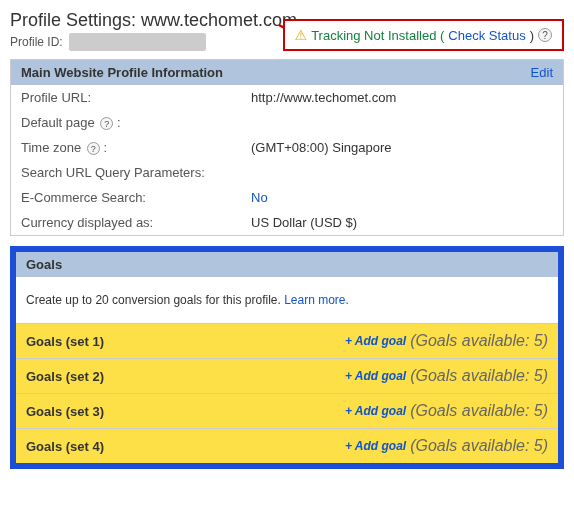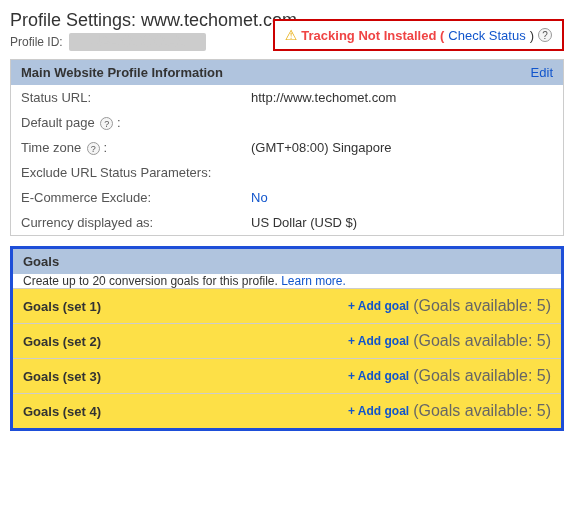--- a/index.html
+++ b/index.html
@@ -54,22 +54,22 @@
       margin-right: 0;
       position: relative;
     }
 
     .tracking-warning-icon {
       color: #e6a800;
       font-size: 14px;
     }
 
     .tracking-text {
-      color: #ef4444;
-      font-weight: bold;
+      color: #15803d;
+      font-weight: normal;
     }
 
     .tracking-link {
       color: #15c;
       text-decoration: none;
     }
 
     .tracking-help-icon {
       display: inline-flex;
       align-items: center;
@@ -144,33 +144,33 @@
       background: #f5f5f5;
       margin-left: 2px;
       vertical-align: middle;
     }
 
     .value-link {
       color: #15c;
     }
 
     .goals-section {
-      border: 3px solid #1d4ed8;
+      border: 6px solid #1d4ed8;
     }
 
     .goals-header {
       background: #b0c4de;
       padding: 5px 10px;
       font-weight: bold;
       font-size: 13px;
       color: #333;
     }
 
     .goals-intro {
-      padding: 0 10px;
+      padding: 16px 10px;
       font-size: 12px;
       color: #333;
     }
 
     .goals-intro a {
       color: #15c;
       text-decoration: none;
     }
 
     .goal-row {
@@ -186,20 +186,21 @@
       font-weight: bold;
       font-size: 13px;
       color: #333;
     }
 
     .goal-row-actions {
       display: flex;
       align-items: center;
       gap: 4px;
       font-size: 12px;
+      font-style: italic;
     }
 
     .add-goal-link {
       color: #15c;
       text-decoration: none;
       font-weight: bold;
     }
 
     .goals-available {
       color: #666;
@@ -239,37 +240,37 @@
 </div>
 
 <div class="section-card">
   <div class="section-header">
     <span>Main Website Profile Information</span>
     <a class="edit-link" href="#">Edit</a>
   </div>
   <table class="info-table">
     <tbody>
       <tr>
-        <td>Status URL:</td>
+        <td>Profile URL:</td>
         <td>http://www.techomet.com</td>
       </tr>
       <tr>
         <td>Default page <span class="help-icon-inline">?</span> :</td>
         <td></td>
       </tr>
       <tr>
         <td>Time zone <span class="help-icon-inline">?</span> :</td>
         <td>(GMT+08:00) Singapore</td>
       </tr>
       <tr>
-        <td>Exclude URL Status Parameters:</td>
+        <td>Search URL Query Parameters:</td>
         <td></td>
       </tr>
       <tr>
-        <td>E-Commerce Exclude:</td>
+        <td>E-Commerce Search:</td>
         <td><span class="value-link">No</span></td>
       </tr>
       <tr>
         <td>Currency displayed as:</td>
         <td>US Dollar (USD $)</td>
       </tr>
     </tbody>
   </table>
 </div>
 

